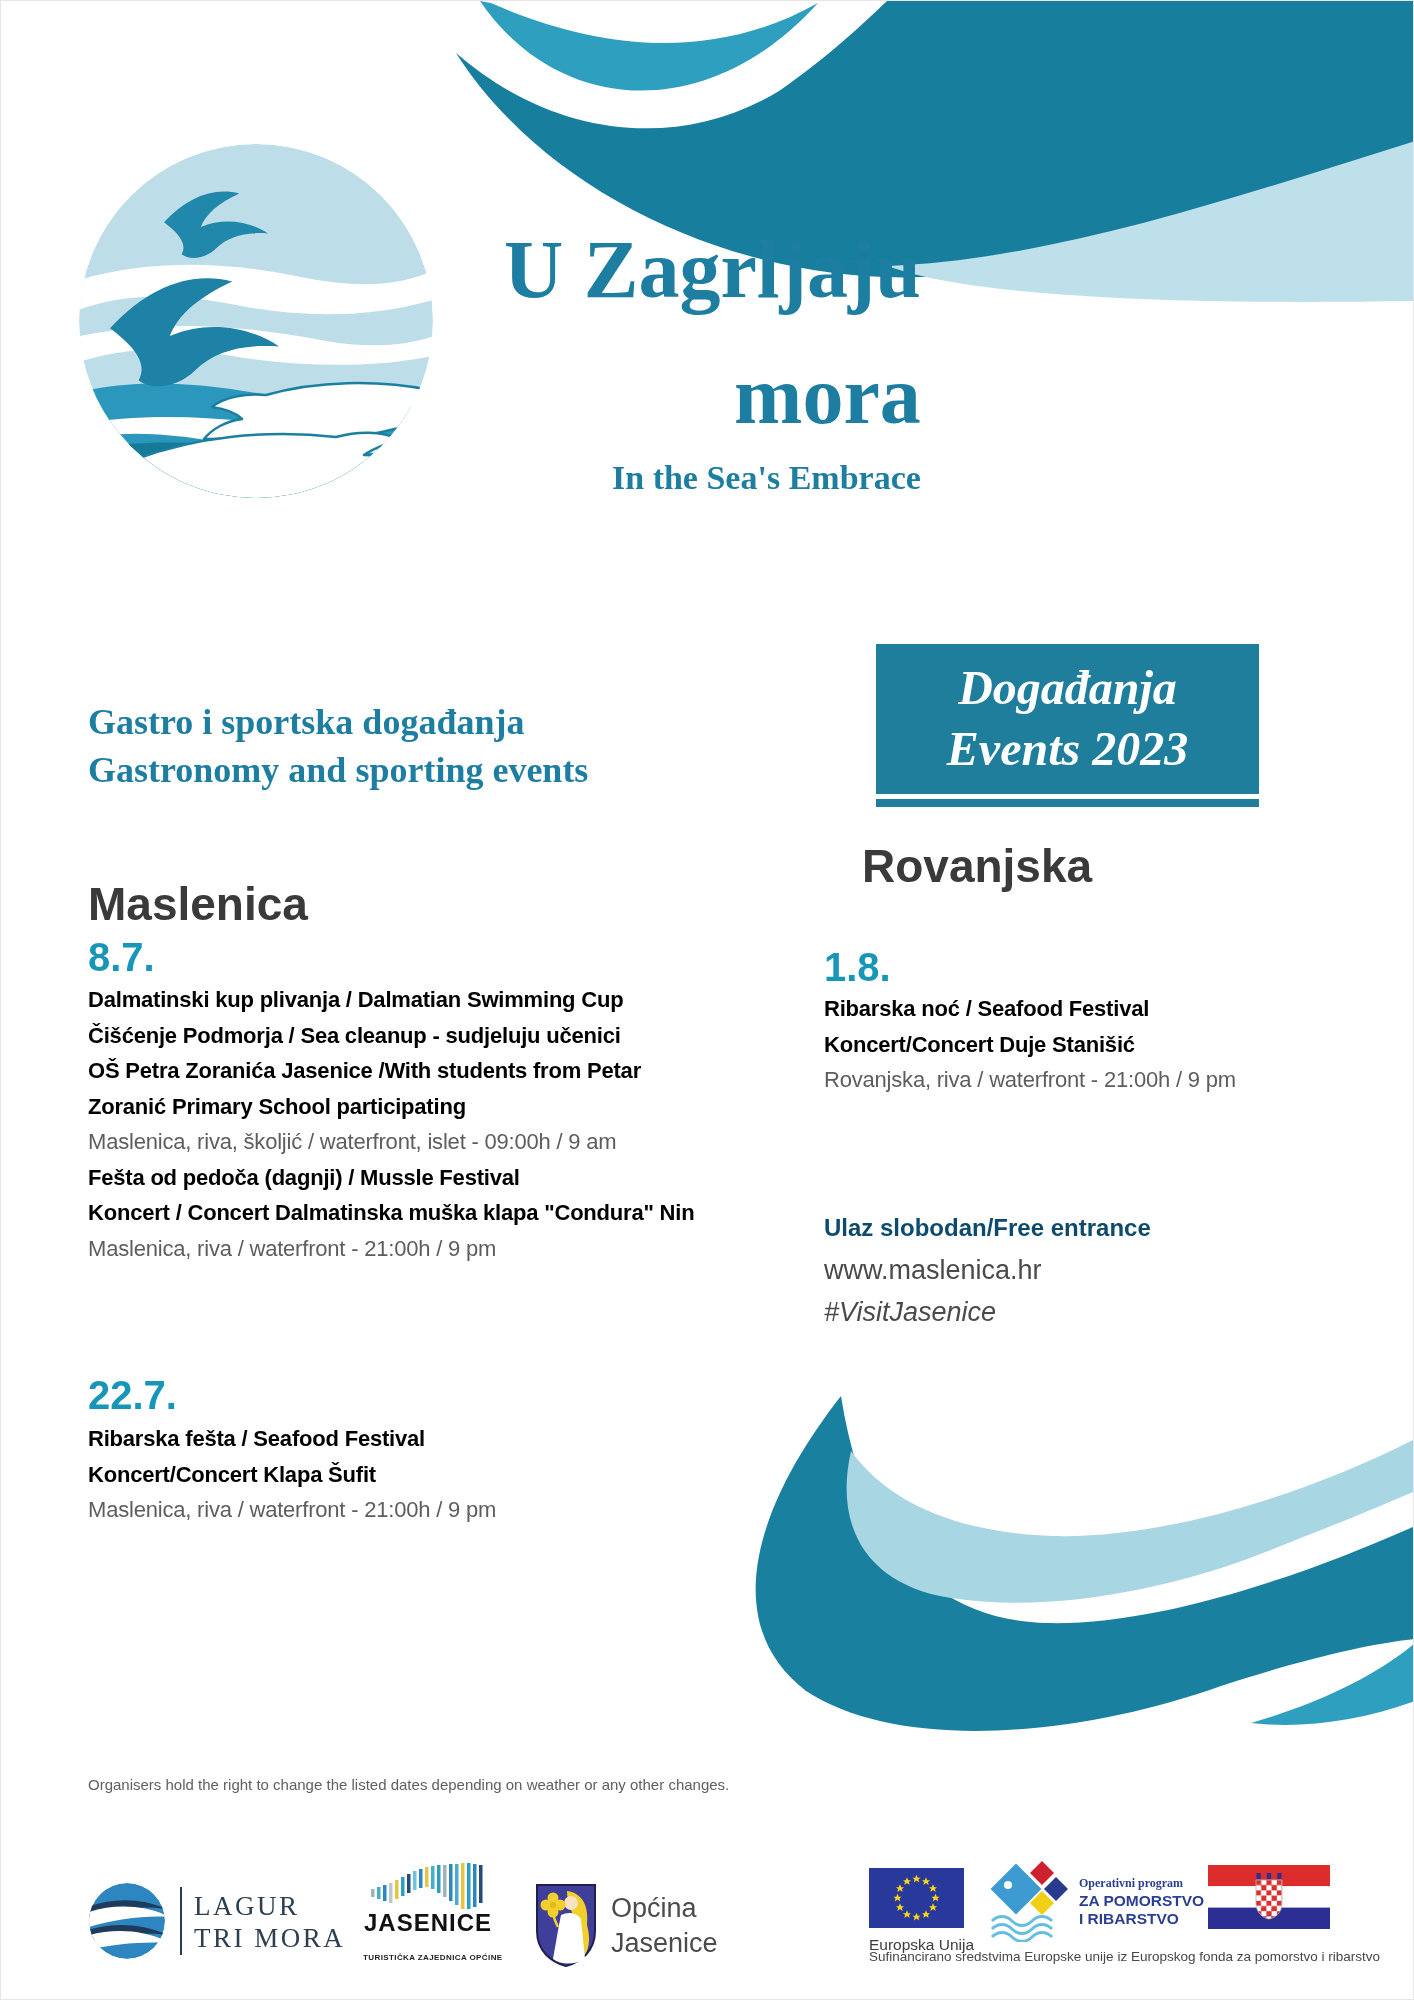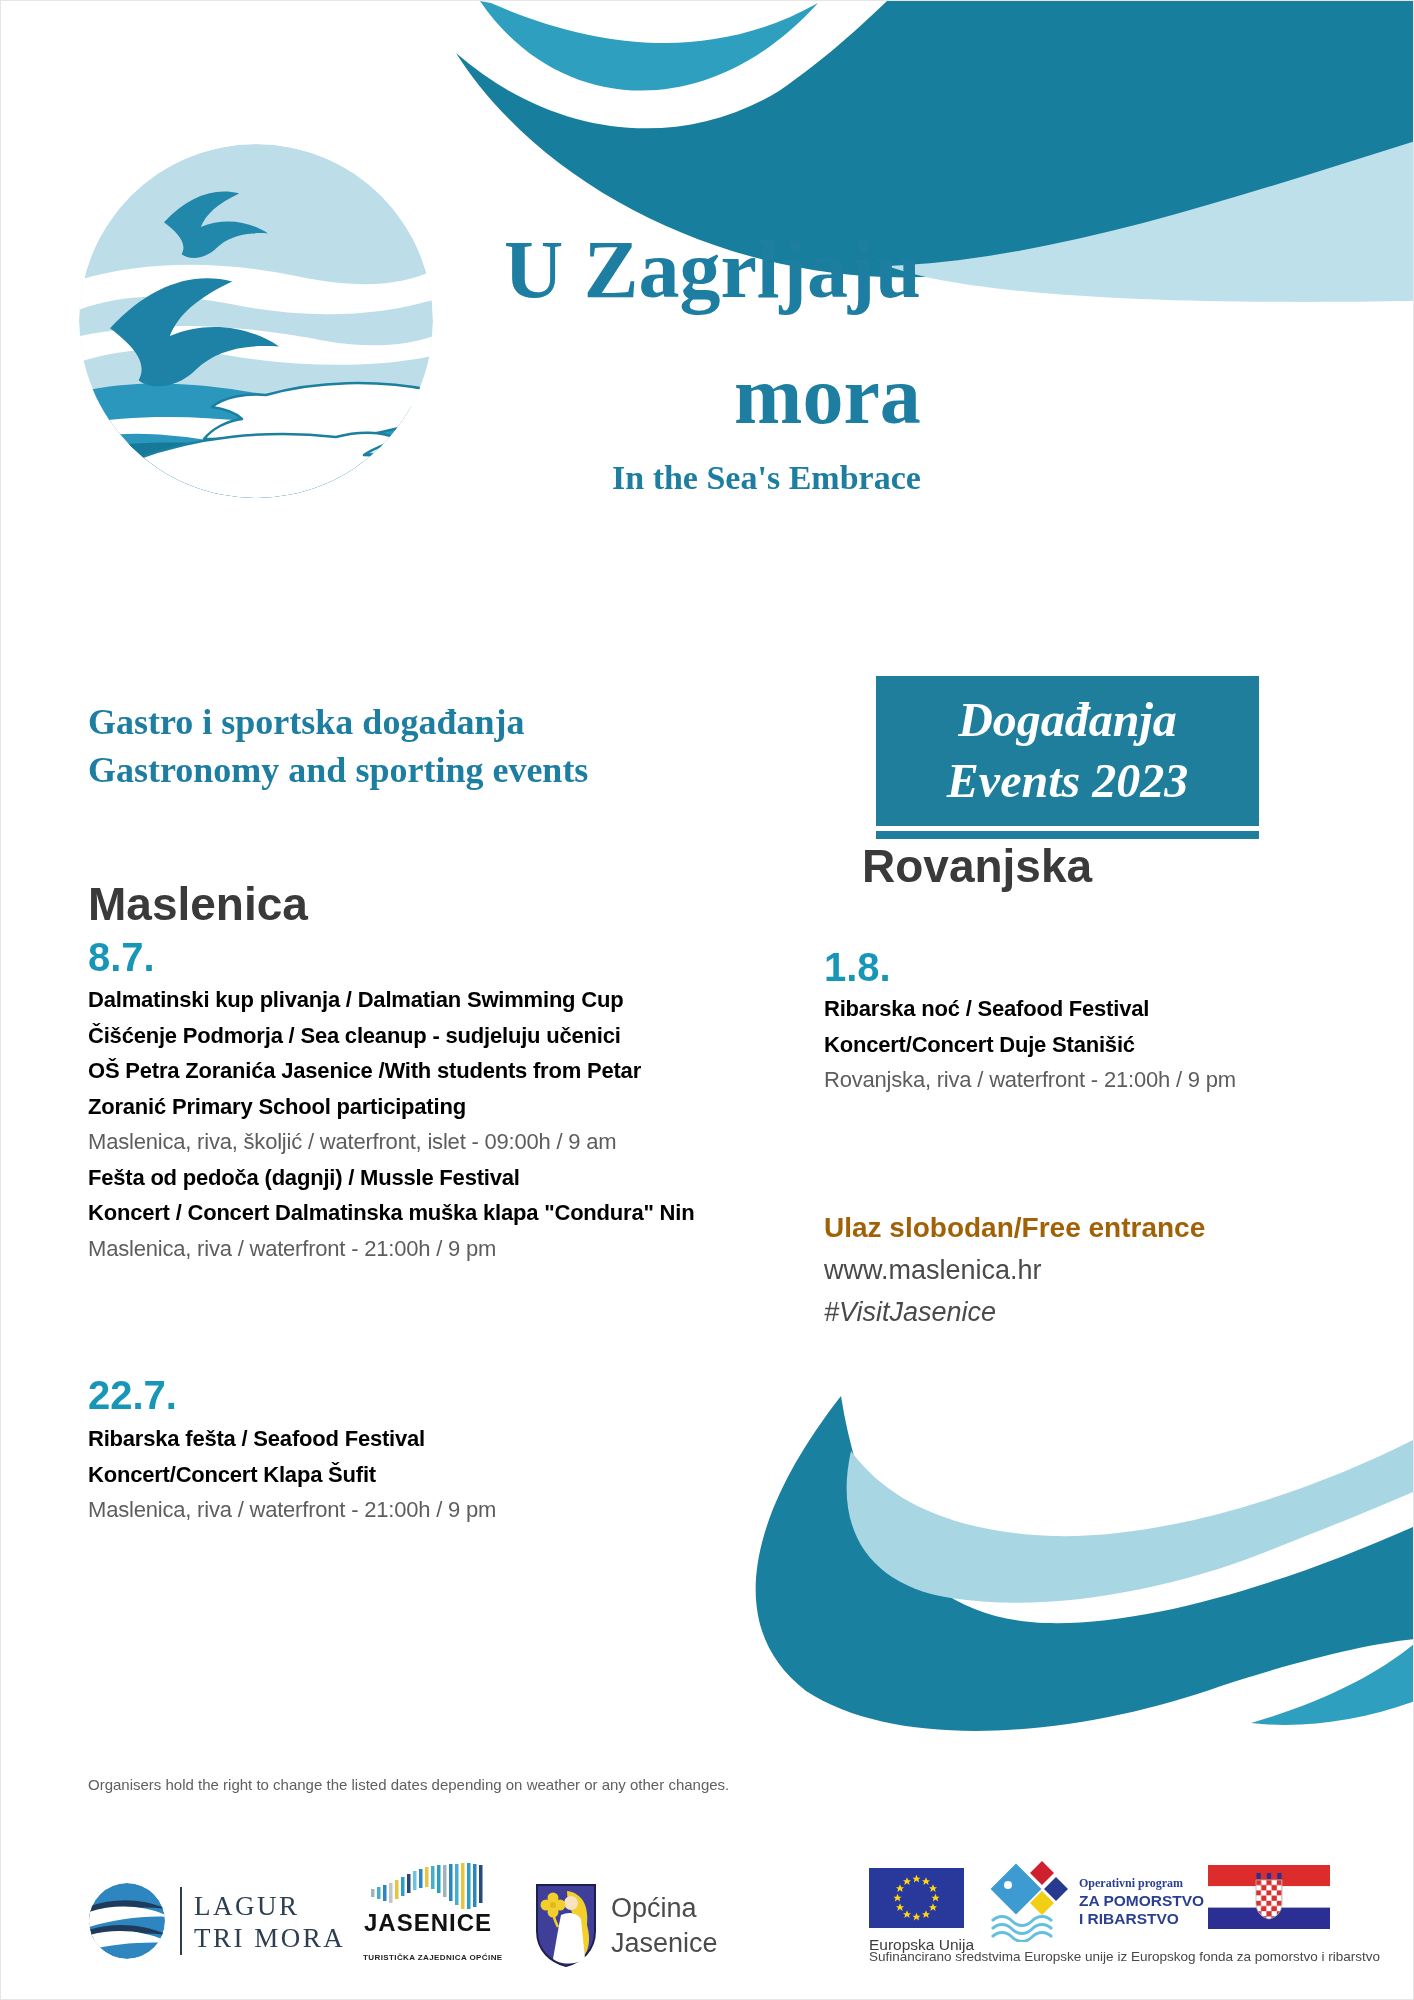--- a/index.html
+++ b/index.html
@@ -26,21 +26,21 @@
   .badge-strip{width:383px;height:8px;background:var(--teal-box);margin-top:5px;}
   
   .tagline-line{font-family:"Liberation Serif",serif;font-weight:700;color:var(--teal);
     font-size:36px;line-height:48px;white-space:nowrap;}
   
   .place-heading{font-size:46px;font-weight:700;color:var(--text-dark);white-space:nowrap;}
   .date{font-size:40px;font-weight:700;color:var(--teal-bright);white-space:nowrap;}
   .ev{font-size:22px;line-height:35.5px;white-space:nowrap;letter-spacing:-0.2px;}
   .ev.b{font-weight:700;color:#000000;}
   .ev.r{font-weight:400;color:var(--text-gray);}
-  .free{font-size:28px;font-weight:700;color:#a16207;line-height:42px;white-space:nowrap;}
+  .free{font-size:24px;font-weight:700;color:#0c4a6e;line-height:42px;white-space:nowrap;}
   .site{font-size:27px;color:#4a4a4a;line-height:42px;white-space:nowrap;}
   .hash{font-size:27px;color:#4a4a4a;font-style:italic;line-height:42px;white-space:nowrap;}
   .disc{font-size:15px;color:#606060;line-height:20px;white-space:nowrap;}
   
   .opcina-text{font-size:27px;color:#4b4b4b;line-height:35px;}
   .jasenice-name{font-size:24px;font-weight:800;color:#111;letter-spacing:1px;text-align:center;}
   .jasenice-sub{font-size:8px;font-weight:700;color:#222;letter-spacing:0.4px;text-align:center;margin-top:16px;white-space:nowrap;}
   .eu-label{font-size:15.5px;color:#3c3c3c;margin-top:4px;}
   .funding{font-size:13.5px;color:#474747;white-space:nowrap;}
 </style>
@@ -75,21 +75,21 @@
       <path d="M60,318 C 120,296 190,288 260,296 C 282,290 306,290 322,298 C 308,304 296,308 288,314 C 306,314 322,320 332,330 C 316,334 300,334 288,332 C 298,342 302,352 300,360 L60,360 Z" fill="#ffffff" stroke="#1b7f9e" stroke-width="2.5" stroke-linejoin="round"></path>
     </g>
   </svg>
 
   <div class="abs" style="left:503px;top:228px;text-align:right;">
     <div class="title-line">U Zagrljaju</div>
     <div class="title-line" style="margin-top:44px;">mora</div>
     <div class="subtitle" style="margin-top:22px;">In the Sea's Embrace</div>
   </div>
 
-  <div class="abs" style="left:855px;top:675px;padding-left:20px;">
+  <div class="abs" style="left:855px;top:643px;padding-left:20px;">
     <div class="badge-main">
       <div class="badge-line">Događanja</div>
       <div class="badge-line">Events 2023</div>
     </div>
     <div class="badge-strip"></div>
   </div>
 
   <div class="abs" style="left:87px;top:697px;">
     <div class="tagline-line">Gastro i sportska događanja</div>
     <div class="tagline-line">Gastronomy and sporting events</div>

